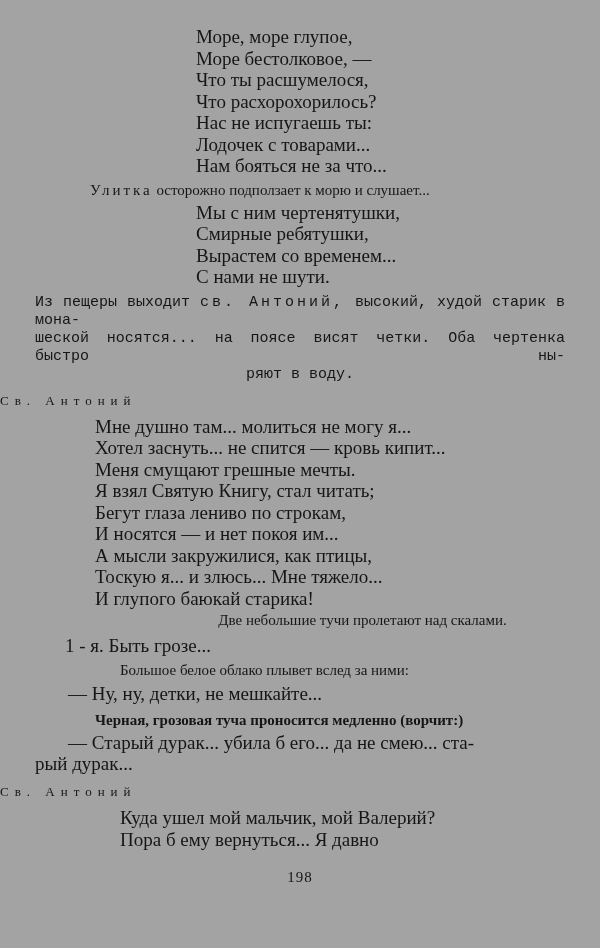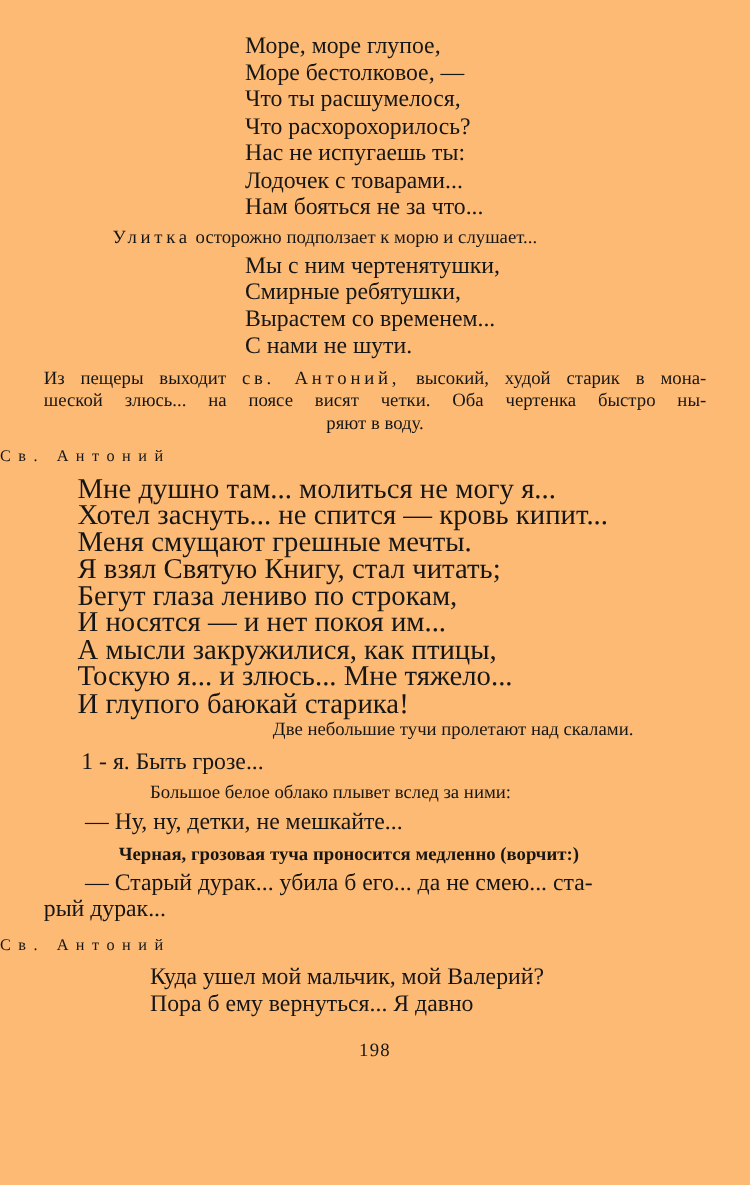--- a/index.html
+++ b/index.html
@@ -8,29 +8,29 @@
     background:#fdfdfc;
     color:#161616;
     font-family:"Liberation Serif","DejaVu Serif",serif;
     overflow:hidden;
     position:relative;
   }
   .page{
     width:600px;height:948px;
     box-sizing:border-box;
     padding-top:26px;
-    background:#fdba74;
+    background:#a3a3a3;
   }
   .stanza{font-size:19px;line-height:21.5px;}
   .stanza-1{margin-left:196px;}
   .stanza-2{margin-left:196px;margin-top:3px;}
-  .monologue{margin-left:62px;font-size:23px;line-height:21.5px;}
+  .monologue{margin-left:95px;font-size:19px;line-height:21.5px;}
   .small{font-size:15px;line-height:18px;}
   .stage-snail{margin:4px 0 3px 90px;}
-  .stage-cave{margin:6px 35px 0 35px;}
+  .stage-cave{margin:6px 35px 0 35px;font-family:Liberation Mono, monospace;}
   .jline{text-align:justify;text-align-last:justify;}
   .cline{text-align:center;}
   .spaced-name{letter-spacing:3px;}
   .heading{
     text-align:left;
     font-size:13px;
     letter-spacing:6px;
     margin-top:9px;margin-bottom:7px;
   }
   .stage-clouds{margin:2px 0 5px 125px;text-align:center;}
@@ -66,21 +66,21 @@
 
   <div class="stanza stanza-2">
     <div>Мы с ним чертенятушки,</div>
     <div>Смирные ребятушки,</div>
     <div>Вырастем со временем...</div>
     <div>С нами не шути.</div>
   </div>
 
   <div class="small stage-cave">
     <div class="jline"><span>Из пещеры выходит </span><span class="spaced-name">св. Антоний,</span><span> высокий, худой старик в мона-</span></div>
-    <div class="jline">шеской злюсь... на поясе висят четки. Оба чертенка быстро ны-</div>
+    <div class="jline">шеской носятся... на поясе висят четки. Оба чертенка быстро ны-</div>
     <div class="cline">ряют в воду.</div>
   </div>
 
   <div class="heading">Св. Антоний</div>
 
   <div class="monologue">
     <div>Мне душно там... молиться не могу я...</div>
     <div>Хотел заснуть... не спится — кровь кипит...</div>
     <div>Меня смущают грешные мечты.</div>
     <div>Я взял Святую Книгу, стал читать;</div>

